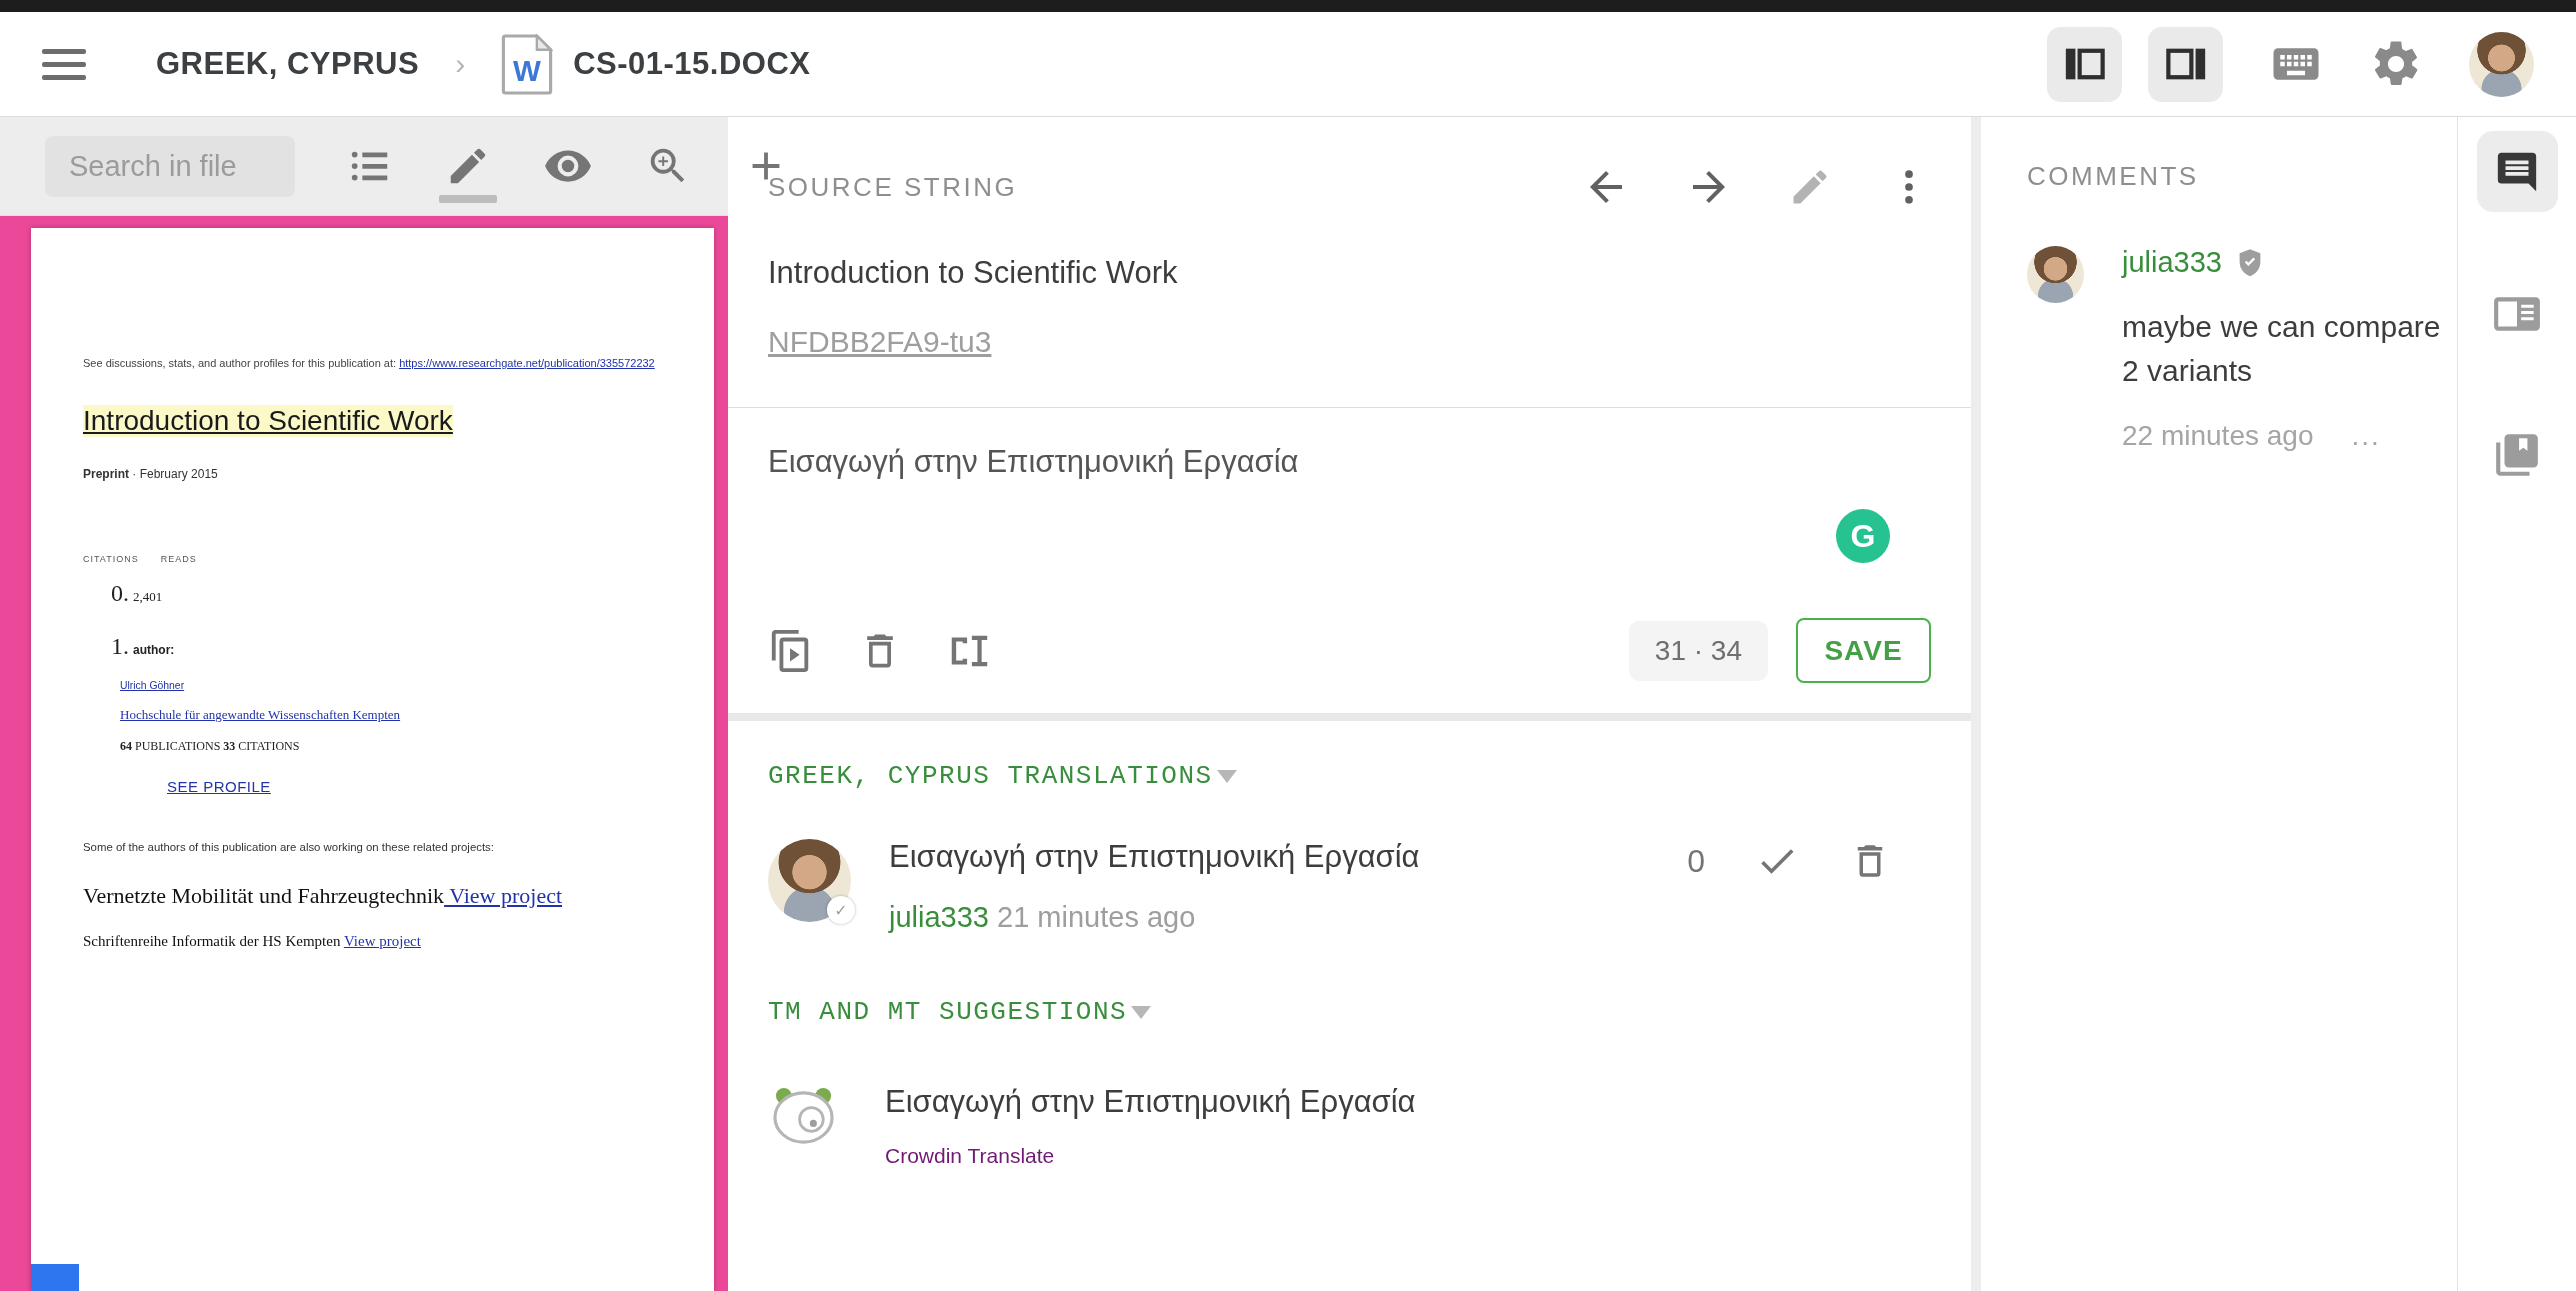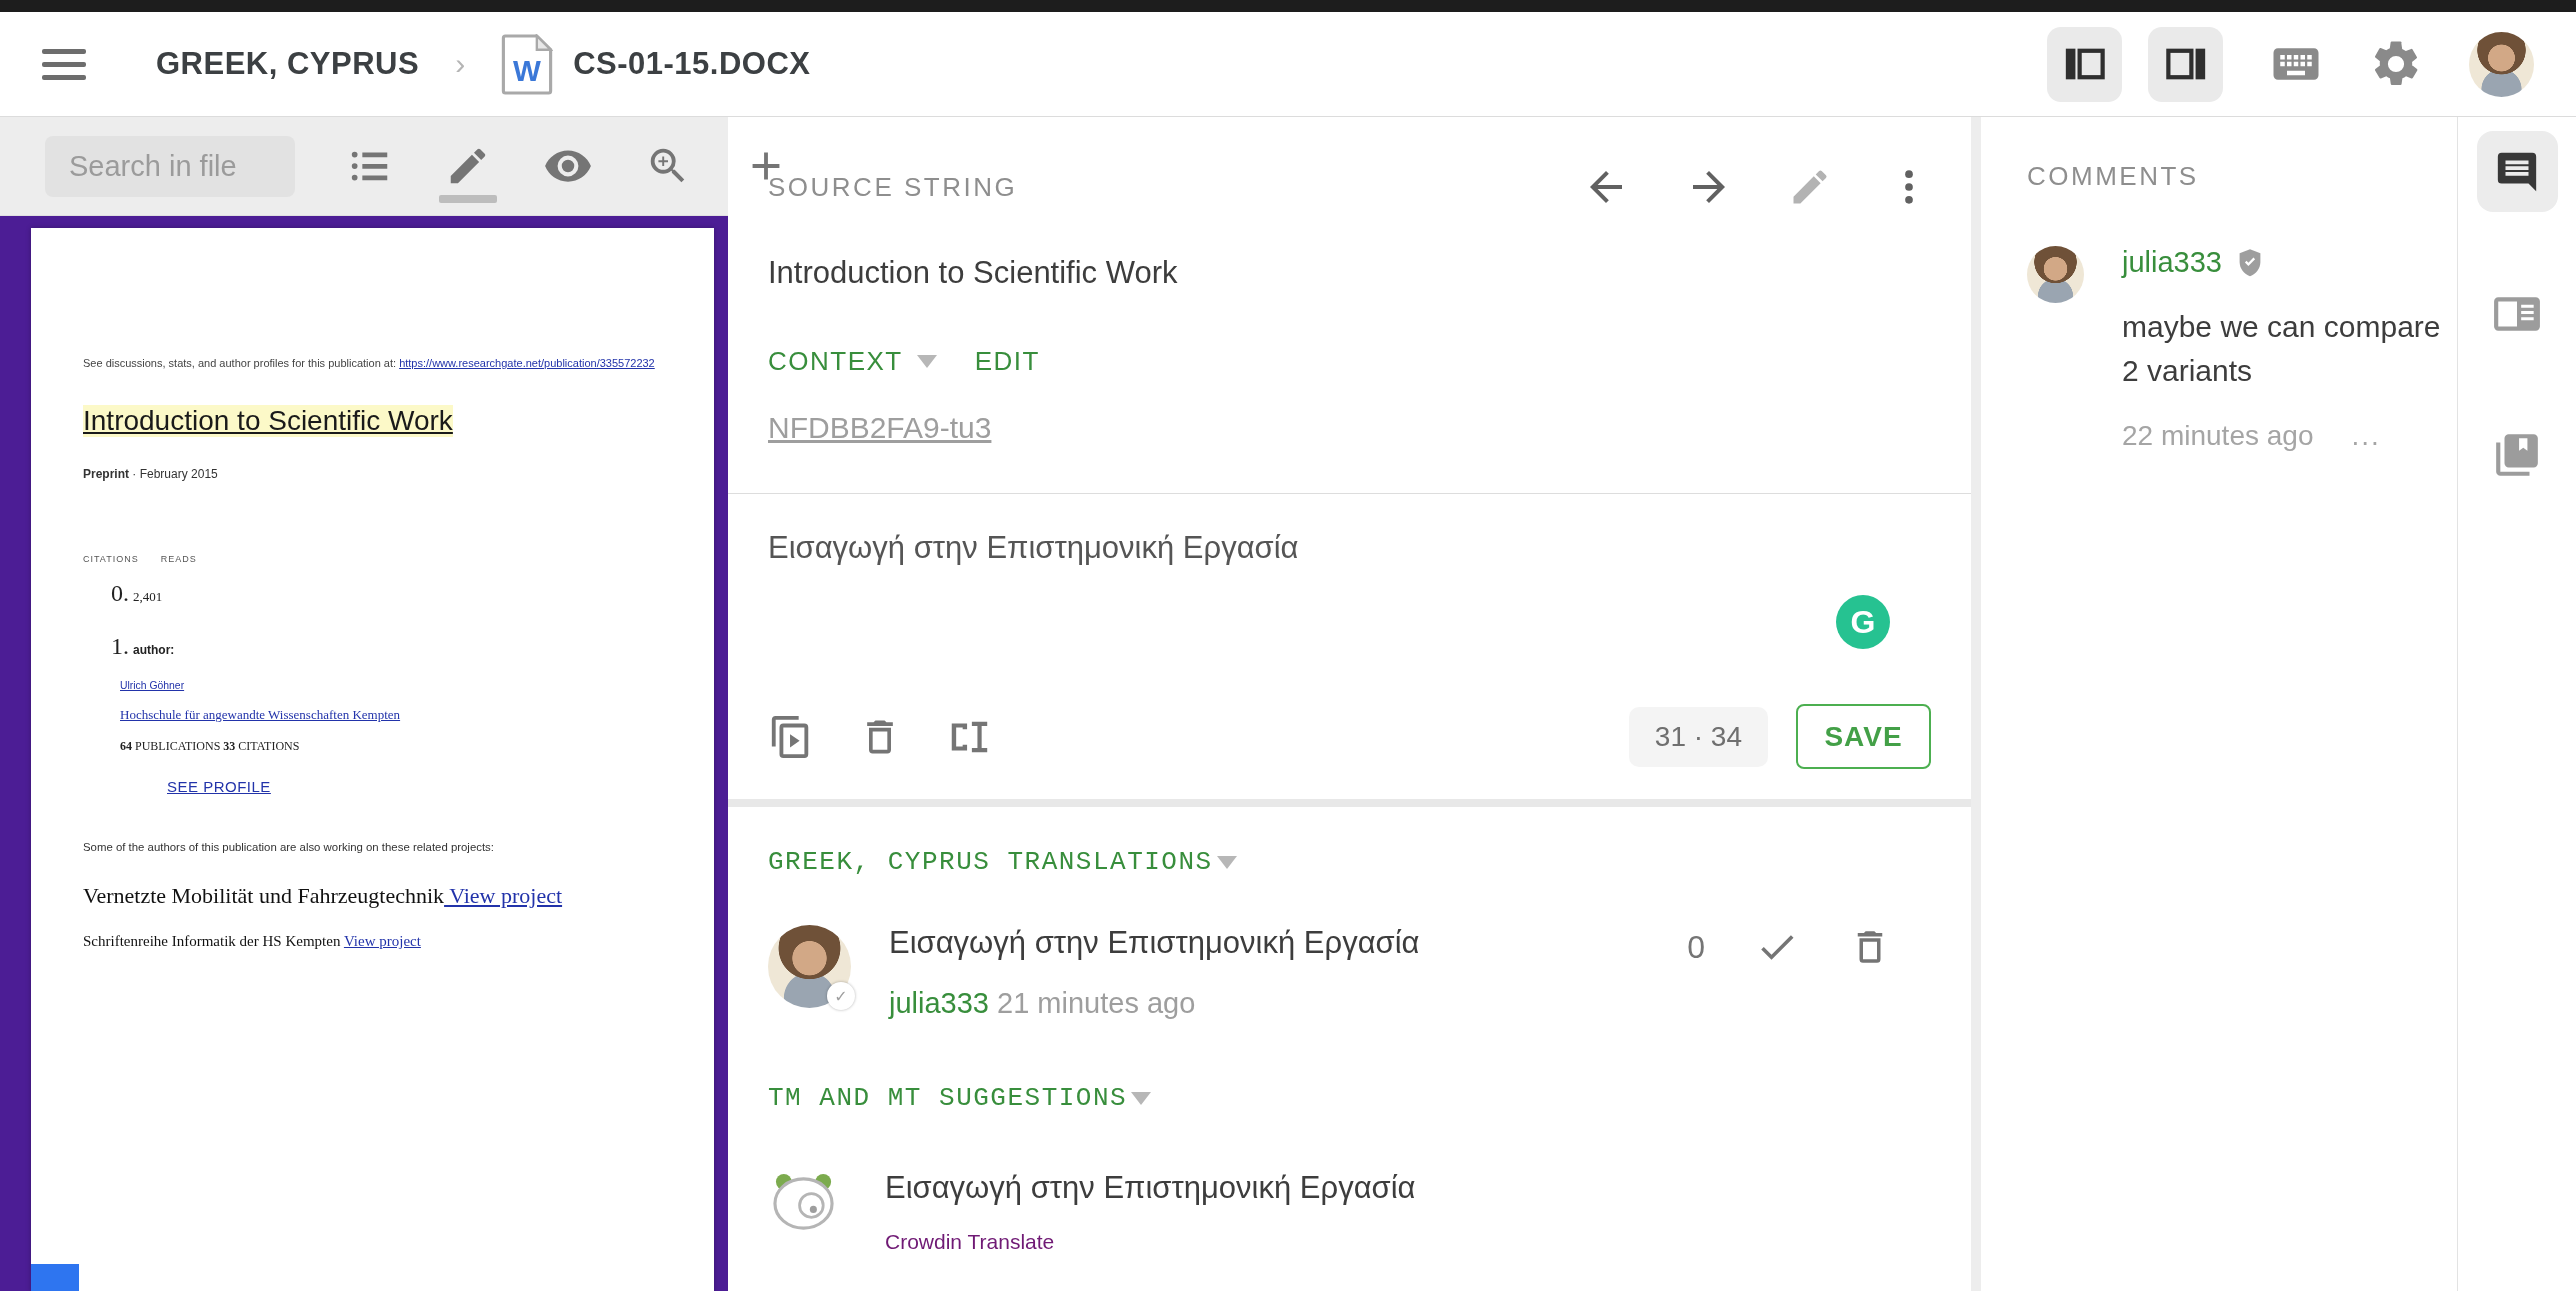--- a/index.html
+++ b/index.html
@@ -33,21 +33,21 @@
   .main { flex:1; display:flex; min-height:0;justify-content:flex-end; }
 
   
   .left-panel { width:728px; flex:0 0 auto; display:flex; flex-direction:column; background:#ededed; }
   .left-toolbar { height:99px; flex:0 0 auto; display:flex; align-items:center; padding:0 20px 0 45px; border-bottom:1px solid #e0e0e0; }
   .search-box { width:250px; height:61px; background:#e2e2e2; border:none; border-radius:8px; padding:0 24px; font-size:29px; color:#8e8e8e; font-family:inherit; outline:none; }
   .search-box::placeholder { color:#9b9b9b; }
   .lt-icon { margin-left:52px; position:relative; cursor:pointer; display:flex; }
   .lt-icon svg { fill:#757575; }
   .lt-icon.active:after { content:""; position:absolute; left:-6px; right:-6px; bottom:-14px; height:8px; background:#bdbdbd; border-radius:2px; }
-  .doc-area { flex:1; background:#4c1d95; padding:12px 14px 0 31px; min-height:0; }
+  .doc-area { flex:1; background:#ec4899; padding:12px 14px 0 31px; min-height:0; }
   .doc-page { background:#fff; height:100%; box-shadow:0 0 5px rgba(0,0,0,.28); padding:129px 40px 0 52px; position:relative; overflow:hidden; }
   .doc-note { font-size:11px; color:#444; }
   .doc-link { color:#2233aa; text-decoration:underline; cursor:pointer; }
   .doc-title { display:inline-block; margin-top:36px; font-size:28px; color:#1a1a1a; background:#fcf9c8; text-decoration:underline; cursor:pointer; }
   .doc-sub { margin-top:30px; font-size:12px; color:#333; }
   .doc-caps { margin-top:73px; font-size:9px; letter-spacing:1px; color:#555; }
   .doc-caps span + span { margin-left:22px; }
   .doc-num-row { margin-top:16px; margin-left:28px; font-family:"Liberation Serif",serif; }
   .doc-big-num { font-size:24px; color:#222; }
   .doc-small { font-size:13px; color:#222; }
@@ -236,25 +236,20 @@
               <path d="M3 17.25V21h3.75L17.81 9.94l-3.75-3.75L3 17.25zM20.71 7.04a1 1 0 0 0 0-1.41l-2.34-2.34a1 1 0 0 0-1.41 0l-1.83 1.83 3.75 3.75 1.83-1.83z"></path>
             </svg>
             <svg width="44" height="44" viewBox="0 0 24 24" fill="#616161">
               <circle cx="12" cy="5" r="2.1"></circle>
                 <circle cx="12" cy="12" r="2.1"></circle>
                 <circle cx="12" cy="19" r="2.1"></circle>
             </svg>
           </div>
         </div>
         <div class="source-text">Introduction to Scientific Work</div>
-        <div class="context-row">
-          <span class="green-label">CONTEXT</span>
-          <span class="tri-down"></span>
-          <span class="green-label context-edit">EDIT</span>
-        </div>
         <div class="context-value">NFDBB2FA9-tu3</div>
       </div>
 
       <div class="translate-section">
         <div class="translation-input">Εισαγωγή στην Επιστημονική Εργασία</div>
         <div class="grammarly">G</div>
       </div>
 
       <div class="actions-row">
         <div class="act-icons">

